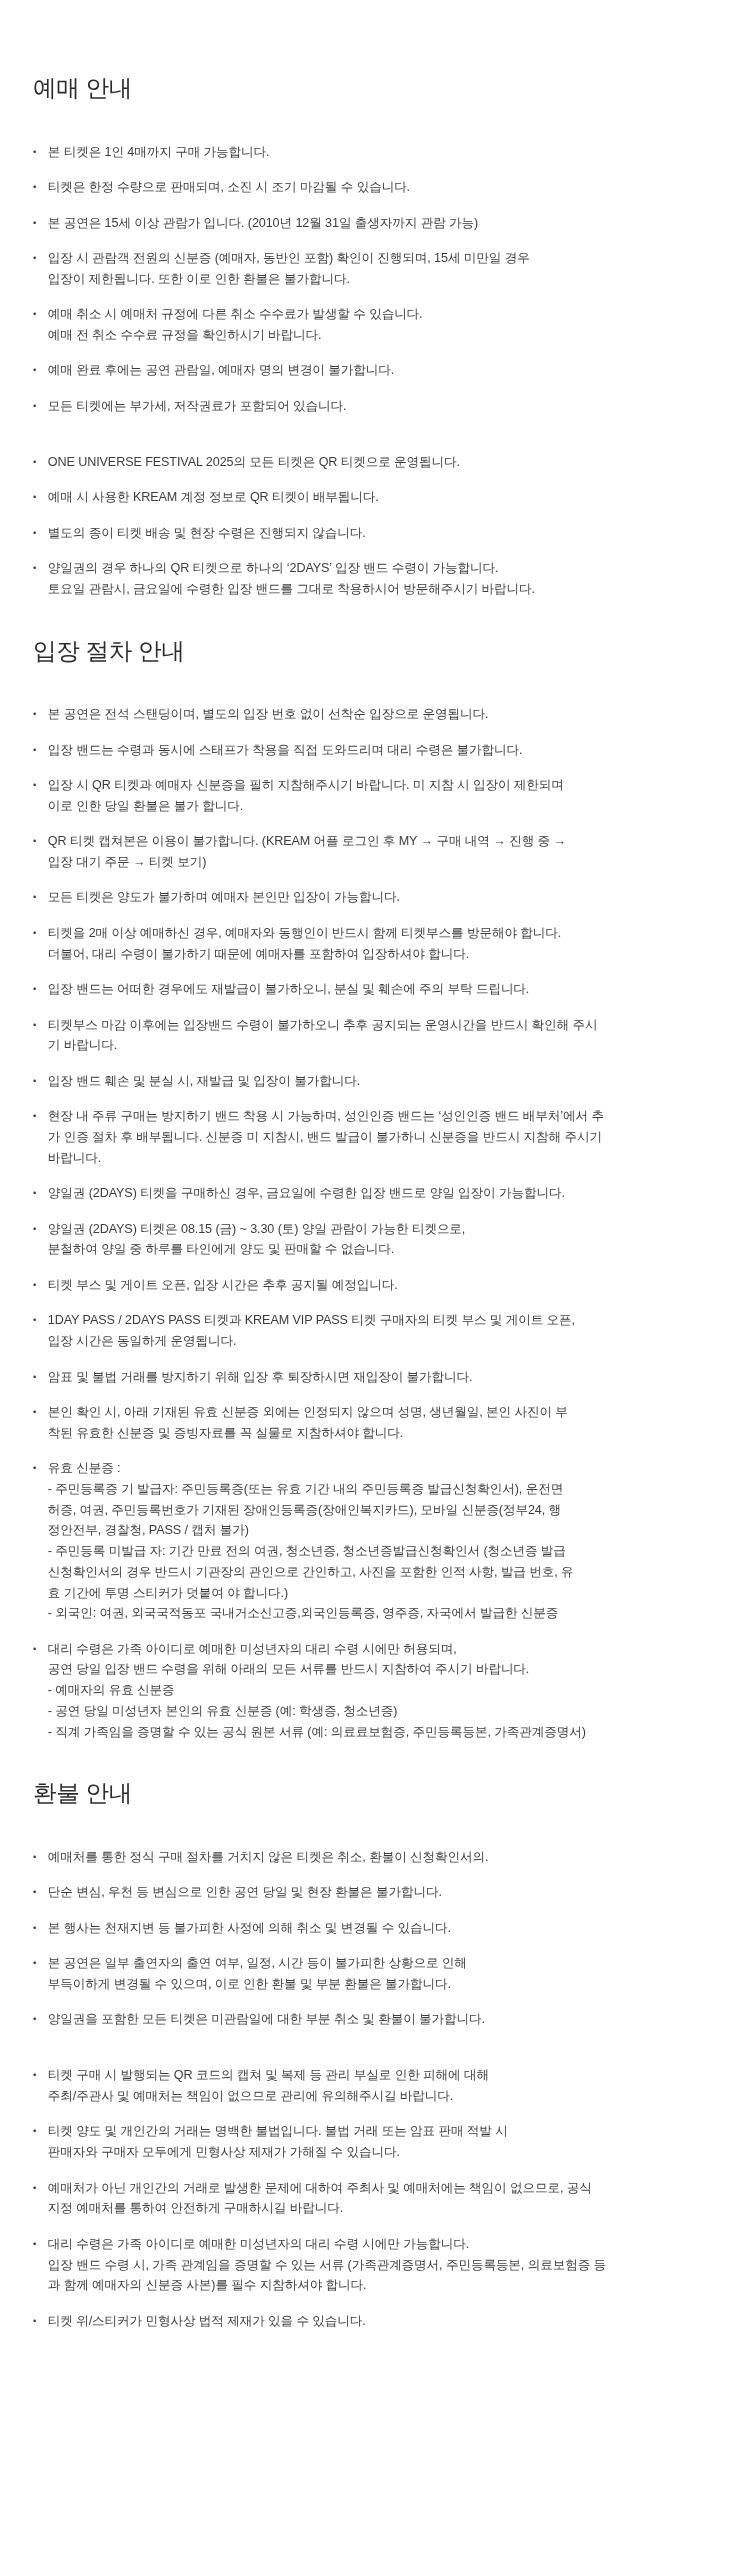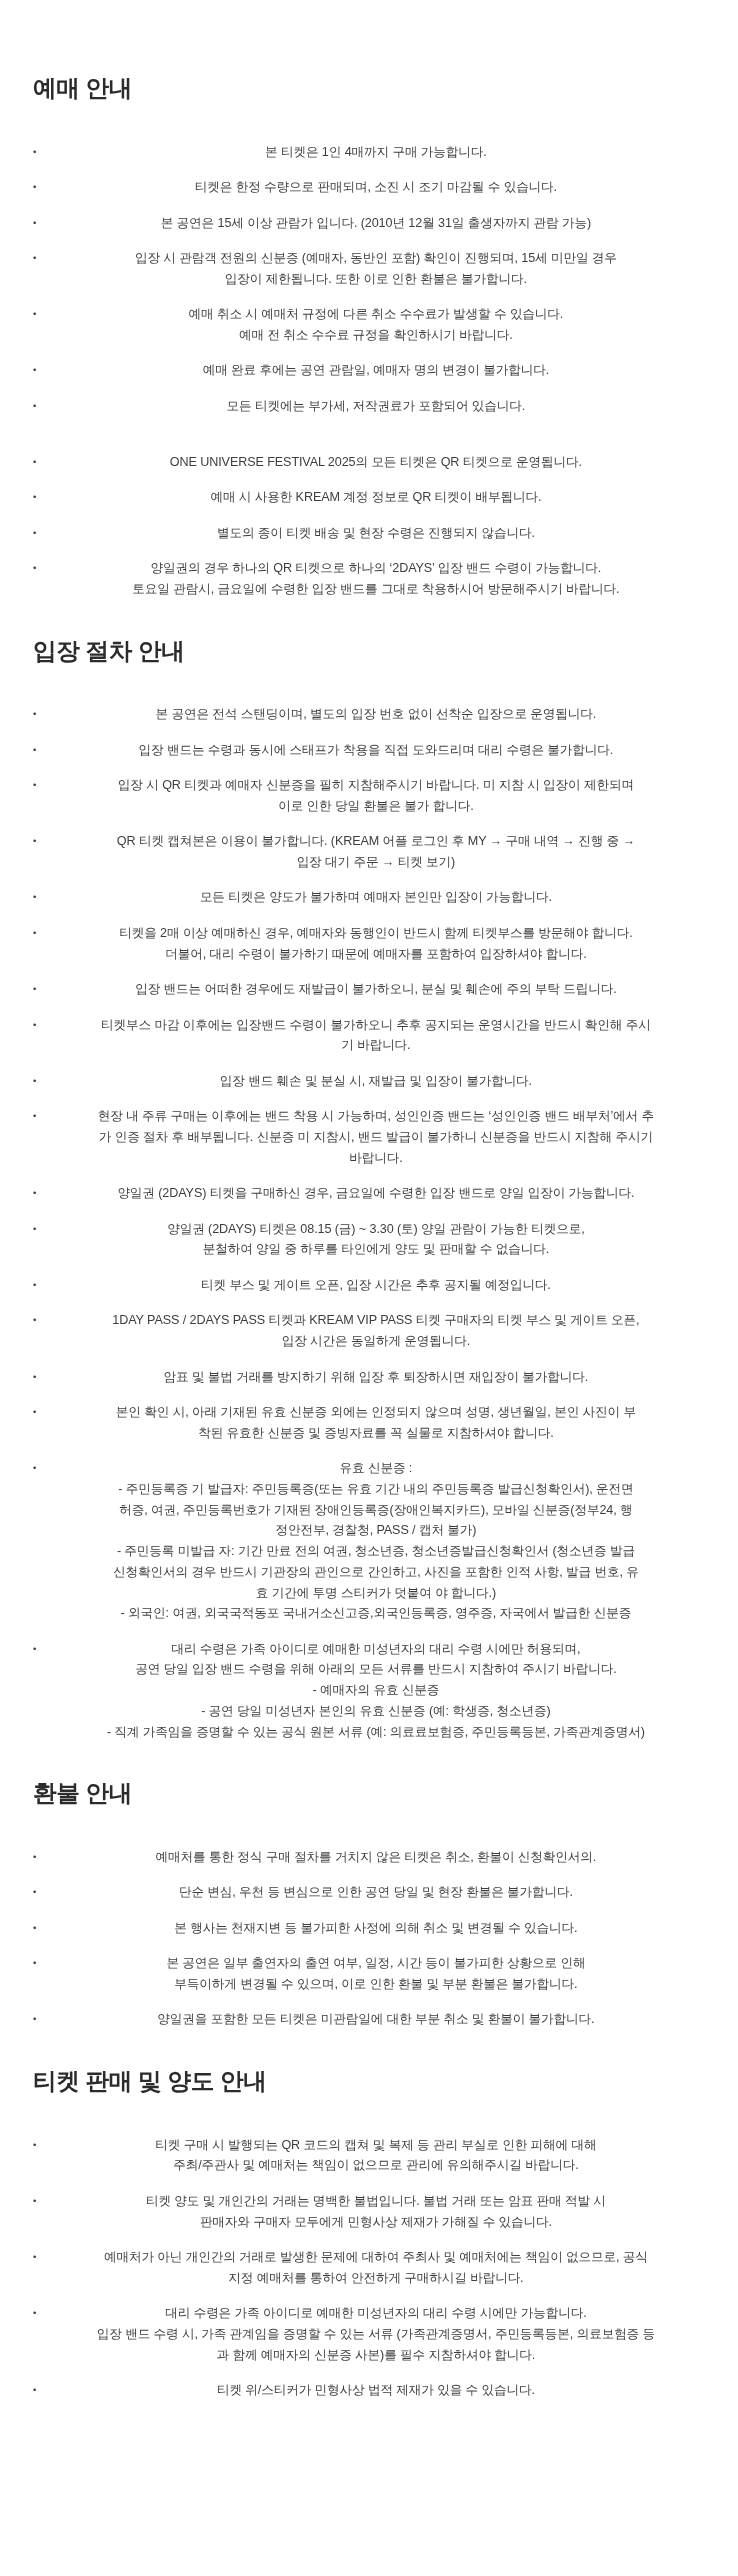--- a/index.html
+++ b/index.html
@@ -18,21 +18,21 @@
     padding: 72px 35px 29.5px 33px;
   }
   section.notice-section + section.notice-section {
     margin-top: 35px;
   }
   h2.section-title {
     margin: 0 0 37px 0;
     padding-left: 0;
     font-size: 23.6px;
     line-height: 32.5px;
-    font-weight: 700;
+    font-weight: 400;
     color: #2b2b2b;
     letter-spacing: -0.4px;
   }
   ul.notice-list {
     list-style: none;
     margin: 0;
     padding: 0;
   }
   ul.notice-list li {
     display: flex;
@@ -49,21 +49,20 @@
     flex: 0 0 14.8px;
     width: 14.8px;
     font-size: 9.6px;
     line-height: 20.7px;
     color: #3d3d3d;
   }
   .txt {
     flex: 1;
     white-space: pre-line;
     word-break: keep-all;
-    text-align: center;
   }
 </style>
 </head>
 <body>
 
 <main class="content">
 
   <section class="notice-section">
     <h2 class="section-title">예매 안내</h2>
     <ul class="notice-list">
@@ -160,21 +159,21 @@
           <span class="dot">•</span>
           <span class="txt">티켓부스 마감 이후에는 입장밴드 수령이 불가하오니 추후 공지되는 운영시간을 반드시 확인해 주시
 기 바랍니다.</span>
         </li>
         <li>
           <span class="dot">•</span>
           <span class="txt">입장 밴드 훼손 및 분실 시, 재발급 및 입장이 불가합니다.</span>
         </li>
         <li>
           <span class="dot">•</span>
-          <span class="txt">현장 내 주류 구매는 이후에는 밴드 착용 시 가능하며, 성인인증 밴드는 ‘성인인증 밴드 배부처’에서 추
+          <span class="txt">현장 내 주류 구매는 방지하기 밴드 착용 시 가능하며, 성인인증 밴드는 ‘성인인증 밴드 배부처’에서 추
 가 인증 절차 후 배부됩니다. 신분증 미 지참시, 밴드 발급이 불가하니 신분증을 반드시 지참해 주시기
 바랍니다.</span>
         </li>
         <li>
           <span class="dot">•</span>
           <span class="txt">양일권 (2DAYS) 티켓을 구매하신 경우, 금요일에 수령한 입장 밴드로 양일 입장이 가능합니다.</span>
         </li>
         <li>
           <span class="dot">•</span>
           <span class="txt">양일권 (2DAYS) 티켓은 08.15 (금) ~ 3.30 (토) 양일 관람이 가능한 티켓으로,
@@ -241,21 +240,20 @@
 부득이하게 변경될 수 있으며, 이로 인한 환불 및 부분 환불은 불가합니다.</span>
         </li>
         <li>
           <span class="dot">•</span>
           <span class="txt">양일권을 포함한 모든 티켓은 미관람일에 대한 부분 취소 및 환불이 불가합니다.</span>
         </li>
       </ul>
   </section>
 
   <section class="notice-section">
-    <h2 class="section-title">티켓 판매 및 양도 안내</h2>
     <ul class="notice-list">
         <li>
           <span class="dot">•</span>
           <span class="txt">티켓 구매 시 발행되는 QR 코드의 캡쳐 및 복제 등 관리 부실로 인한 피해에 대해
 주최/주관사 및 예매처는 책임이 없으므로 관리에 유의해주시길 바랍니다.</span>
         </li>
         <li>
           <span class="dot">•</span>
           <span class="txt">티켓 양도 및 개인간의 거래는 명백한 불법입니다. 불법 거래 또는 암표 판매 적발 시
 판매자와 구매자 모두에게 민형사상 제재가 가해질 수 있습니다.</span>

